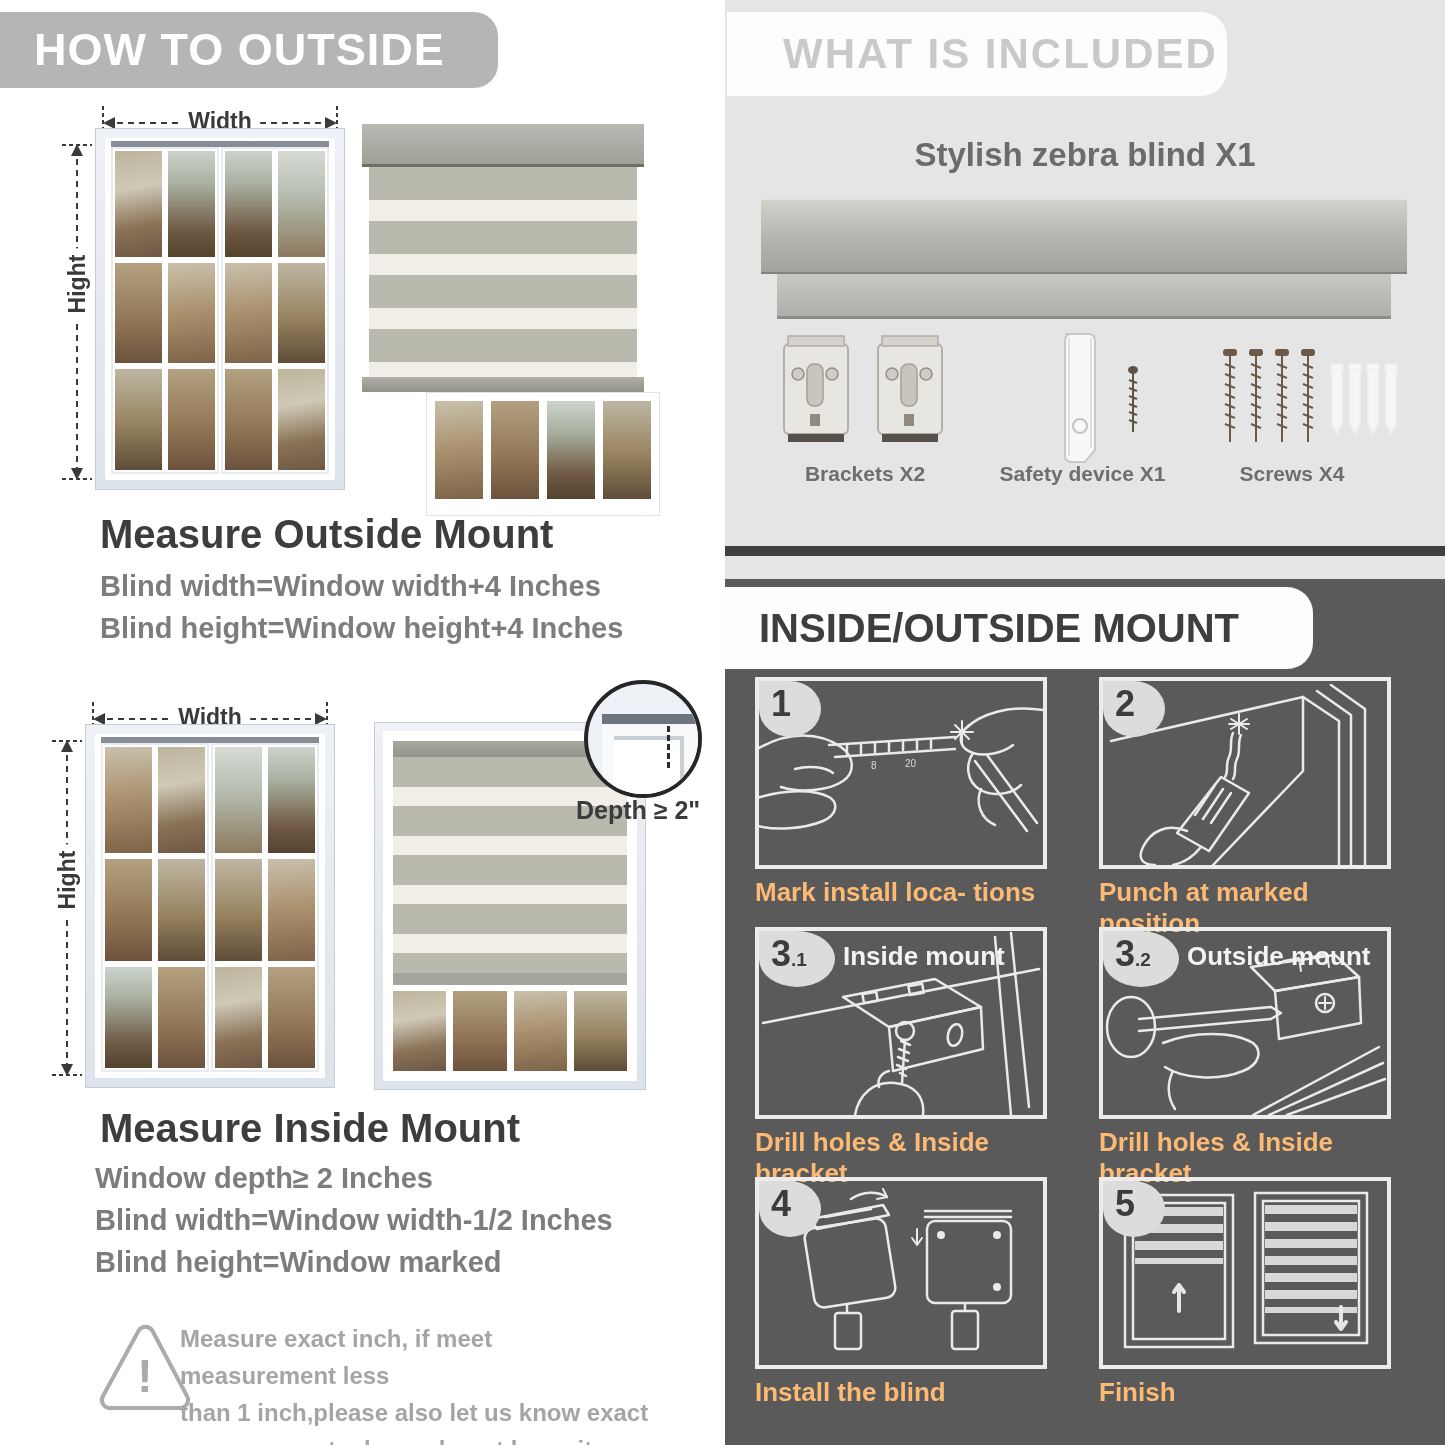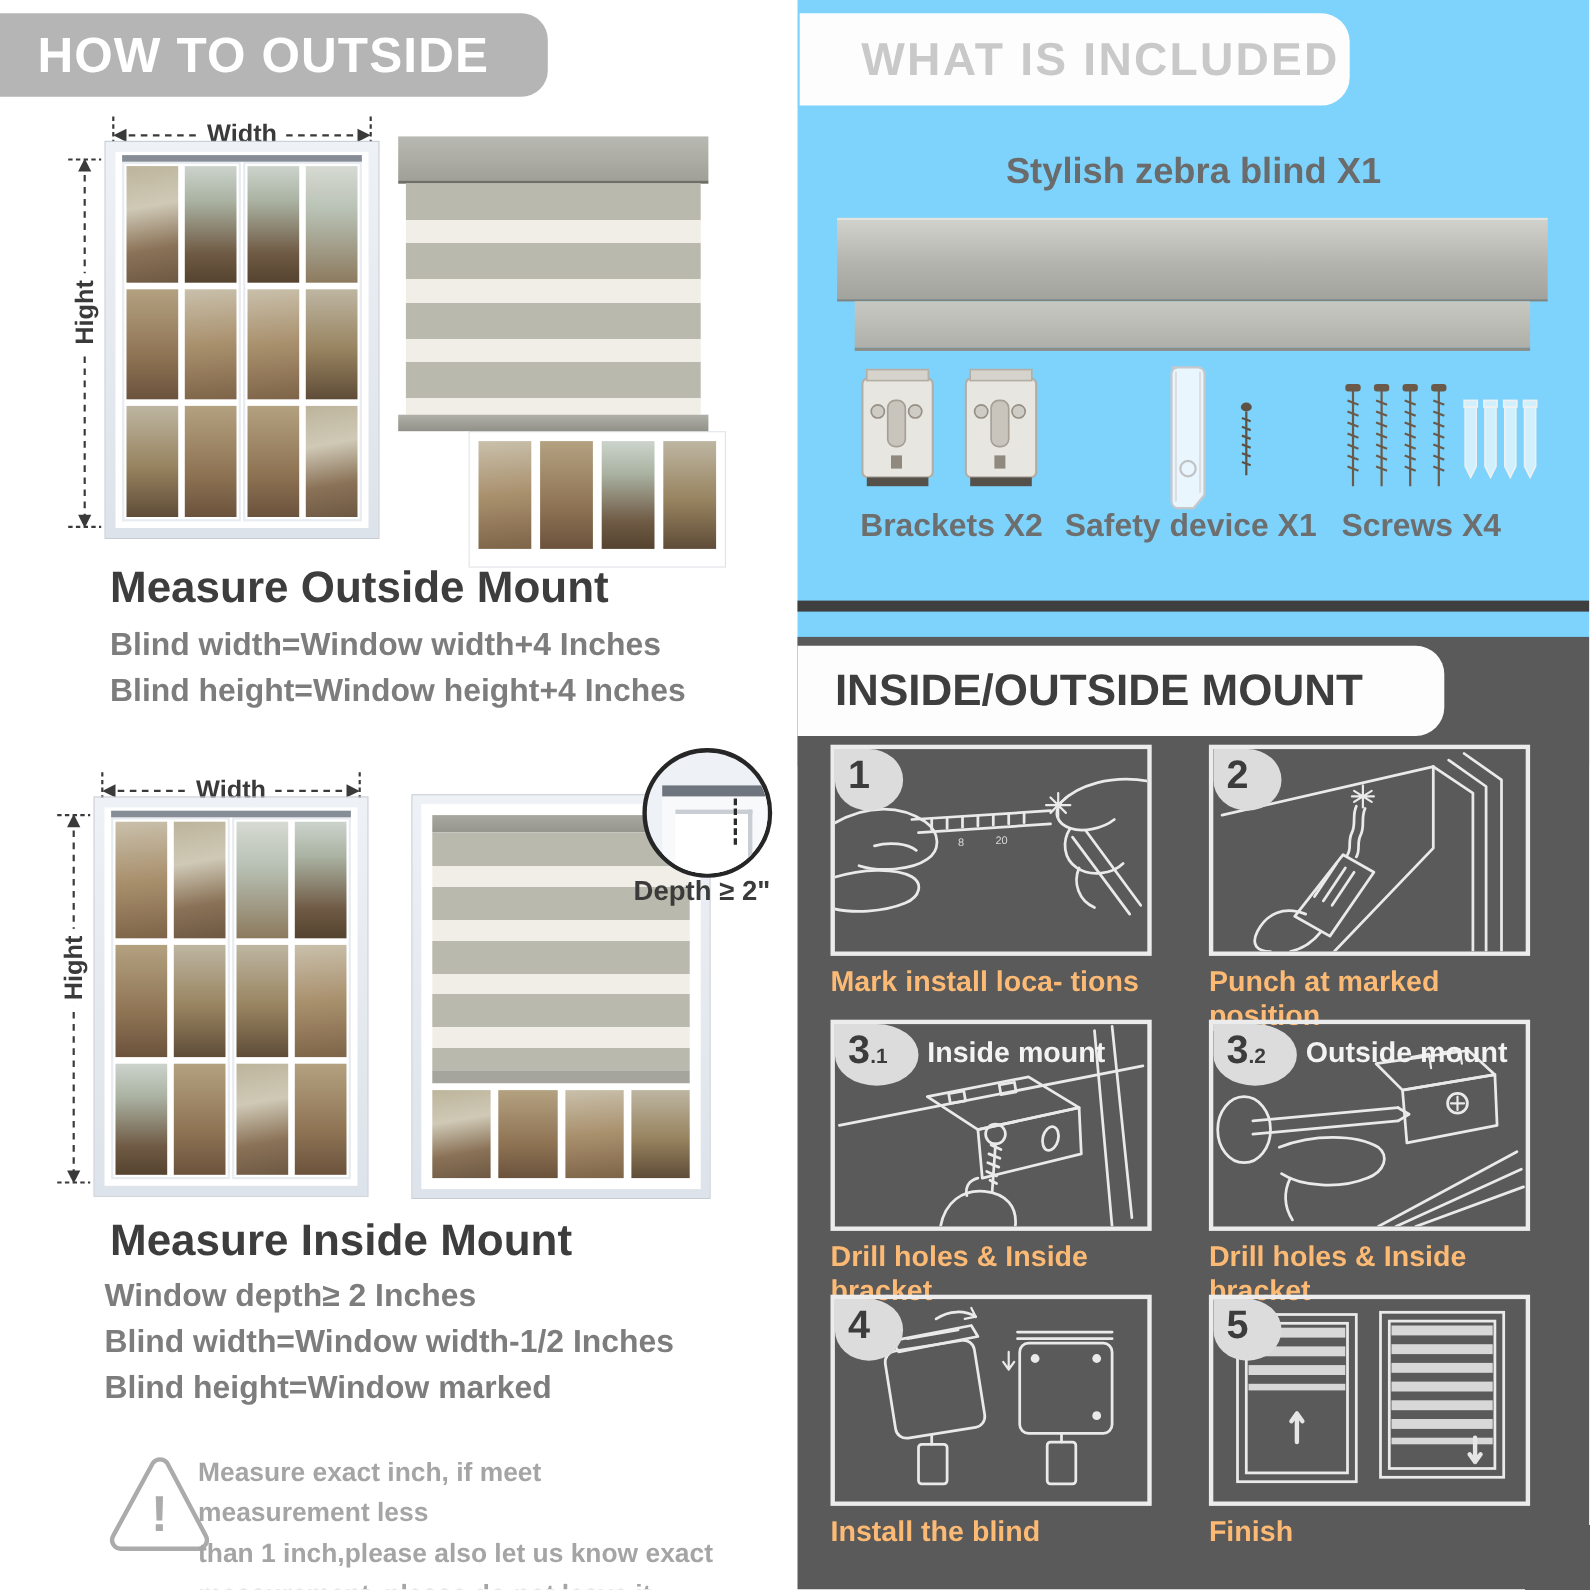--- a/index.html
+++ b/index.html
@@ -67,30 +67,30 @@
            border-top:10px solid #6f757e;border-right:10px solid #6f757e;background:#f7f9fb;}
   .mag-in2{position:absolute;left:26px;top:52px;right:14px;bottom:-10px;background:#fff;
            border-top:4px solid #c9ced5;border-right:4px solid #c9ced5;}
   .mag-dash{position:absolute;right:28px;top:42px;height:42px;border-left:3px dashed #2c2c2c;}
   .depth{left:576px;top:796px;font-size:25px;font-weight:bold;color:#3b3b3b;z-index:7;}
 
   .warn-text{left:180px;top:1320px;width:470px;font-size:24px;font-weight:bold;
              color:#a5a5a5;line-height:37px;}
 
   
-  #rtop{left:725px;top:0;width:720px;height:696px;background:#7dd3fc;}
+  #rtop{left:725px;top:0;width:720px;height:696px;background:#e5e5e5;}
   .rheader{left:2px;top:12px;width:500px;height:84px;background:#fdfdfd;border-radius:0 26px 26px 0;
            color:#c9c9c9;font-size:42px;font-weight:bold;line-height:84px;padding-left:56px;letter-spacing:2px;}
   .blabel{left:40px;top:136px;width:640px;text-align:center;font-size:33px;font-weight:bold;color:#6b6b6b;}
   .hrail{left:36px;top:198px;width:646px;}
   .hr1{height:72px;background:linear-gradient(180deg,#d2d2cd,#b4b4ae 55%,#a3a39d);
        border-top:2px solid #e2e2df;border-bottom:2px solid #83837d;}
   .hr2{margin:0 16px;height:42px;background:linear-gradient(180deg,#c8c8c2,#b0b0aa);
        border-bottom:3px solid #8d8d87;}
-  .ilabel{top:462px;font-size:29px;font-weight:bold;color:#6e6e6e;text-align:center;}
+  .ilabel{top:462px;font-size:21px;font-weight:bold;color:#6e6e6e;text-align:center;}
 
   #divider{left:725px;top:546px;width:720px;height:10px;background:#3f3f3f;}
   #rbot{left:725px;top:579px;width:720px;height:1130px;background:#5a5a5a;}
   .mheader{left:0;top:8px;width:588px;height:82px;background:#fdfdfd;border-radius:0 26px 26px 0;
            color:#3e3e3e;font-size:40px;font-weight:bold;line-height:82px;padding-left:34px;}
 
   .step{position:absolute;width:292px;}
   .panel{position:relative;height:192px;border:4px solid #ececec;box-sizing:border-box;overflow:hidden;}
   .badge{position:absolute;left:0;top:0;width:62px;height:56px;background:#dcdcdc;
          border-radius:0 50% 50% 50%;color:#3c3c3c;font-weight:bold;

